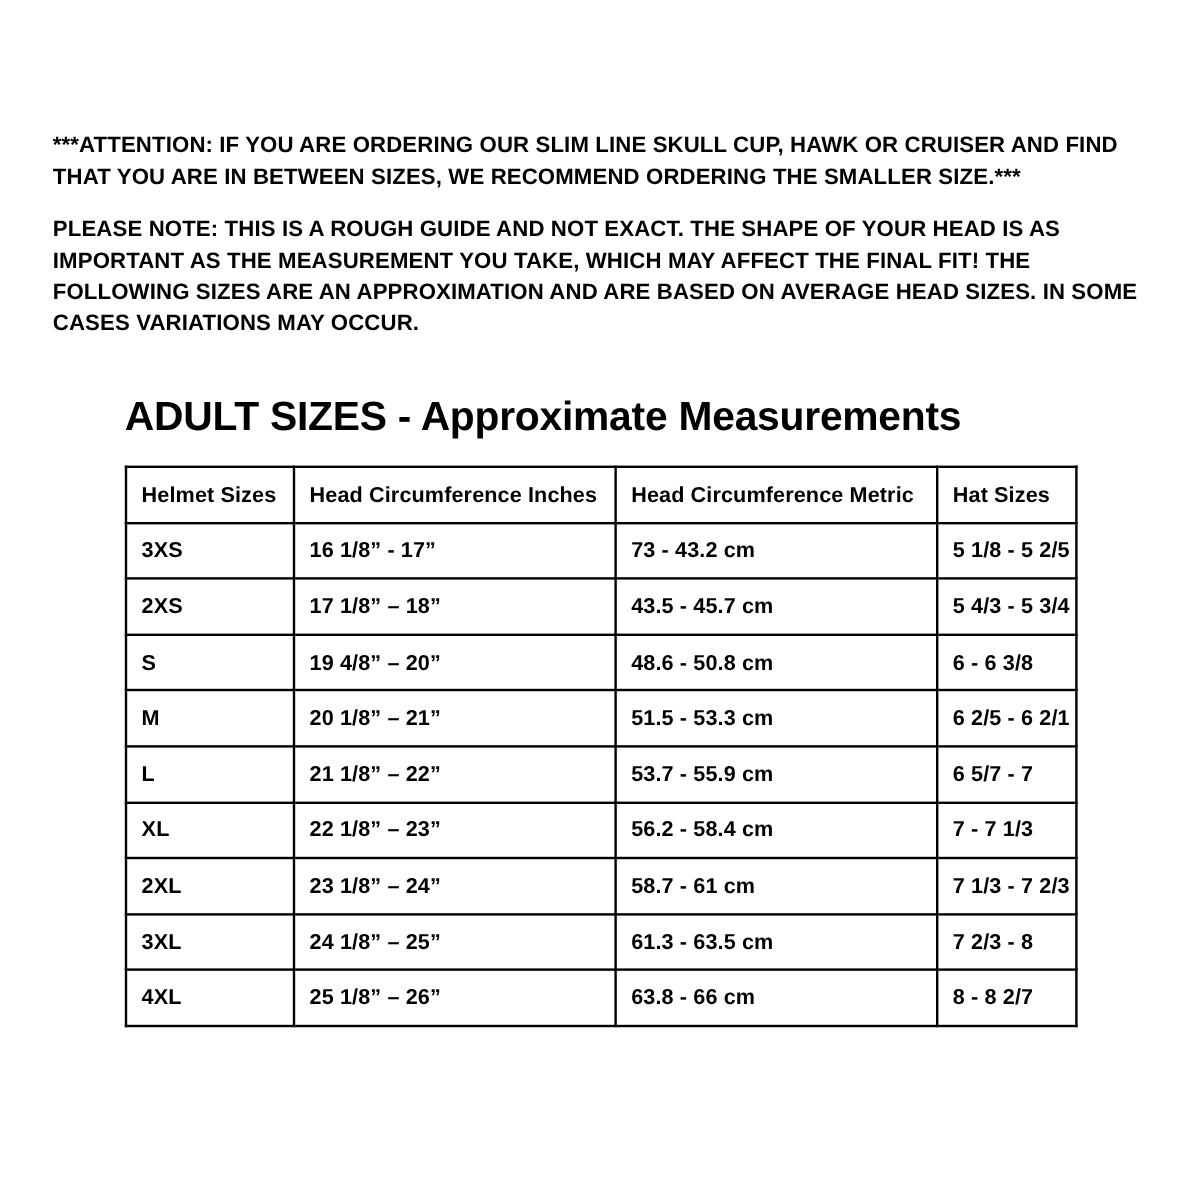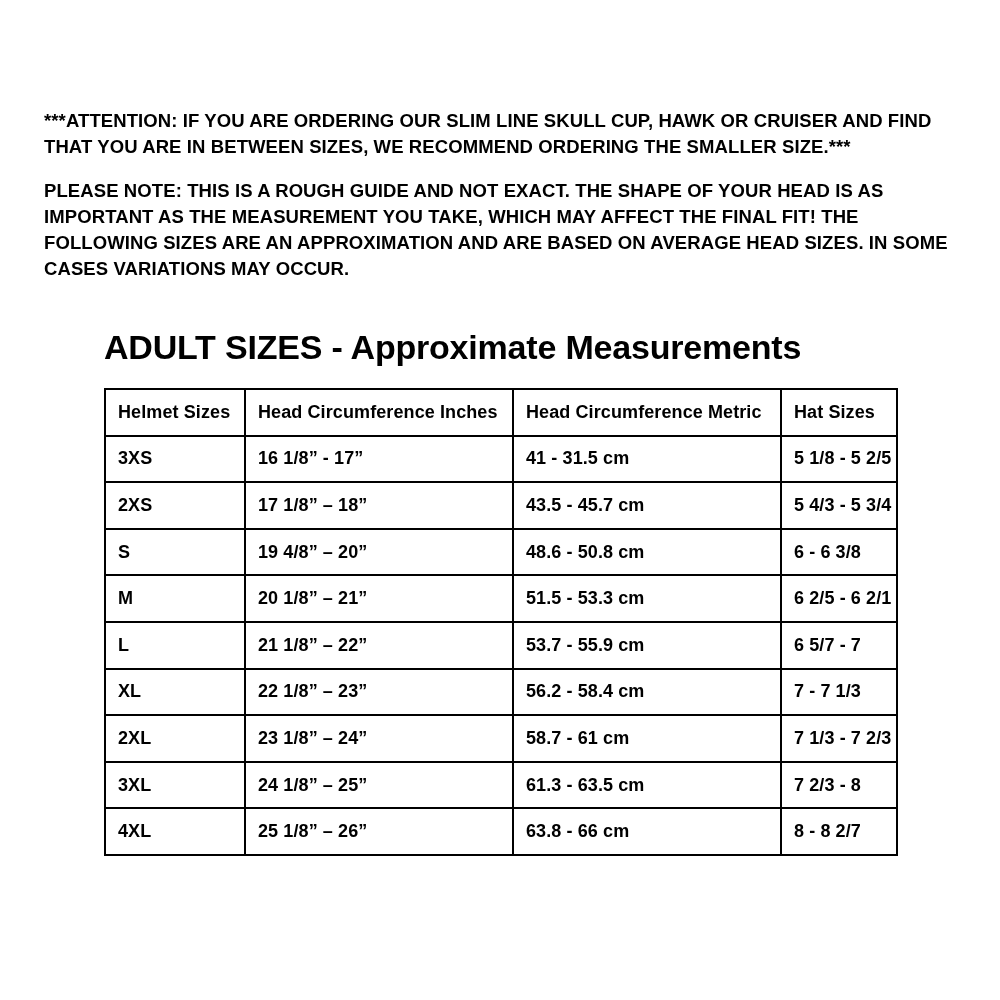--- a/index.html
+++ b/index.html
@@ -108,21 +108,21 @@
           <th>Helmet Sizes</th>
           <th>Head Circumference Inches</th>
           <th>Head Circumference Metric</th>
           <th>Hat Sizes</th>
         </tr>
       </thead>
       <tbody>
         <tr>
           <td>3XS</td>
           <td>16 1/8” - 17”</td>
-          <td class="emph">41 - 31.5 cm</td>
+          <td class="emph">73 - 43.2 cm</td>
           <td>5 1/8 - 5 2/5</td>
         </tr>
         <tr>
           <td>2XS</td>
           <td>17 1/8” – 18”</td>
           <td>43.5 - 45.7 cm</td>
           <td>5 4/3 - 5 3/4</td>
         </tr>
         <tr>
           <td>S</td>

